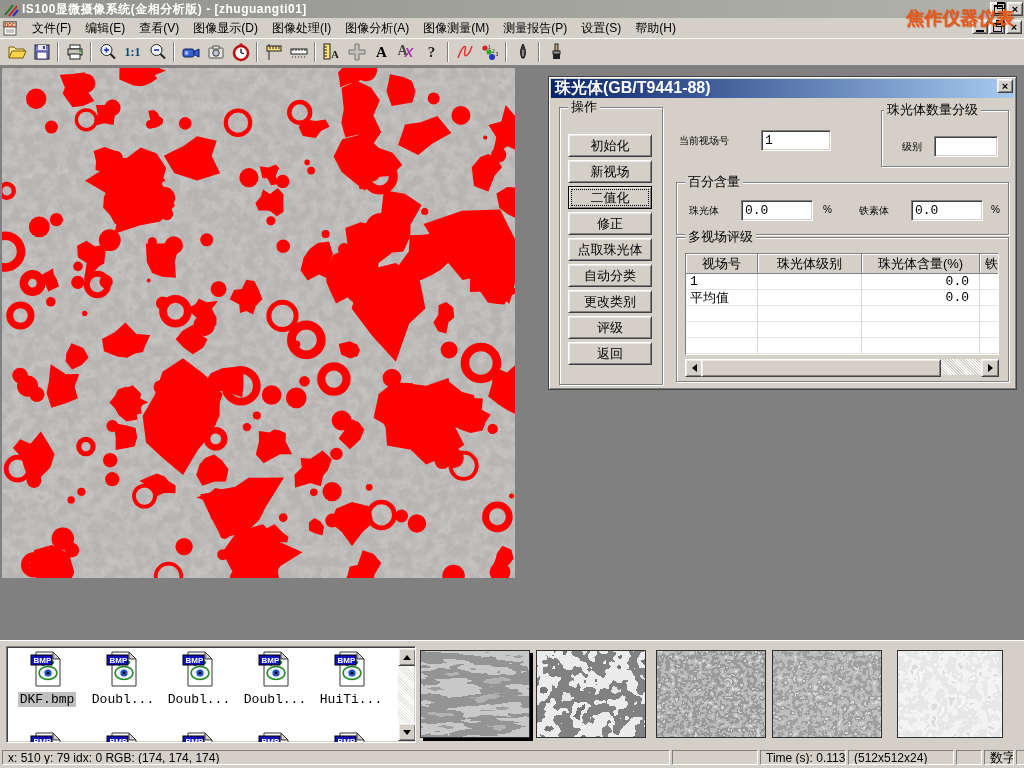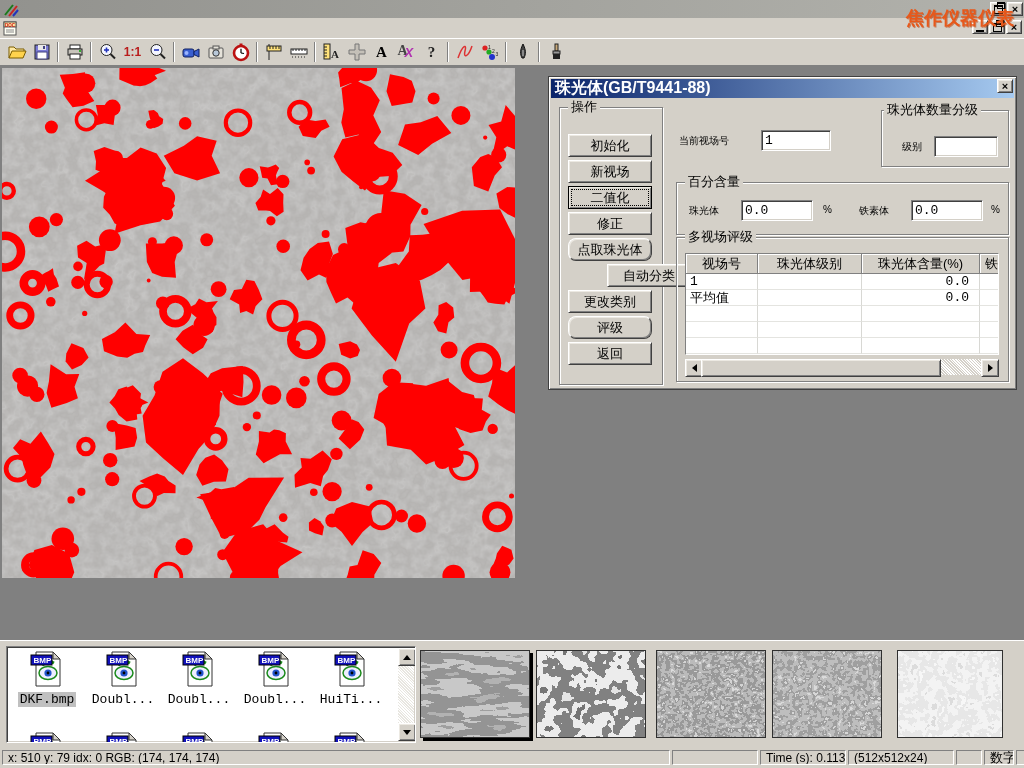--- a/index.html
+++ b/index.html
@@ -34,21 +34,21 @@
   .mdi-btns{position:absolute;right:2px;top:2px;display:flex;gap:1px;}
   .glyph-min{display:block;width:8px;height:2px;background:#000;margin-top:7px;}
   .glyph-rest{display:block;width:7px;height:6px;border:1px solid #000;border-top-width:2px;position:relative;}
   .glyph-rest:before{content:"";position:absolute;left:2px;top:-5px;width:6px;height:4px;border:1px solid #000;border-top-width:2px;}
 
   
   .toolbar{left:0;top:38px;width:1024px;height:28px;background:#d4d0c8;border-top:1px solid #fff;
     border-bottom:1px solid #808080;display:flex;align-items:center;padding-left:4px;box-sizing:border-box;}
   .tool{width:25px;height:24px;display:flex;align-items:center;justify-content:center;background:transparent;border:none;padding:0;}
   .tsep{width:0;height:20px;border-left:1px solid #808080;border-right:1px solid #fff;margin:0 3px;}
-  .lbl-11{color:#b91c1c;font-weight:bold;font-size:12px;font-family:Liberation Sans, sans-serif;}
+  .lbl-11{color:#0c4a6e;font-weight:bold;font-size:12px;font-family:Liberation Serif, serif;}
   .lbl-A{font-family:"Liberation Serif",serif;font-weight:bold;font-size:15px;}
   .lbl-q{font-family:"Liberation Serif",serif;font-weight:bold;font-size:15px;color:#222;}
   .ax-wrap{position:relative;width:18px;height:18px;}
   .ax-a{position:absolute;left:0;top:0;font-family:"Liberation Serif",serif;font-weight:bold;font-size:14px;color:#444;}
   .ax-x{position:absolute;left:7px;top:2px;font-style:italic;font-weight:bold;font-size:13px;color:#b030b0;}
 
   
   .client{left:0;top:66px;width:1024px;height:574px;background:#808080;}
   .micrograph{left:2px;top:2px;width:513px;height:510px;}
 
@@ -175,37 +175,50 @@
 </svg>
 
 <div class="screen">
 
   <div class="abs titlebar">
     <svg class="app-logo" width="16" height="14">
       <line x1="2" y1="12" x2="10" y2="2" stroke="#1a7a1a" stroke-width="2"></line>
       <line x1="6" y1="13" x2="14" y2="3" stroke="#cc2222" stroke-width="2"></line>
       <line x1="10" y1="13" x2="15" y2="7" stroke="#2233bb" stroke-width="2"></line>
     </svg>
+    <span class="title-text">IS100显微摄像系统(金相分析版) - [zhuguangti01]</span>
     <span class="tb-btns">
       <button class="winbtn raised">
           <span class="glyph-rest"></span>
         </button>
       <button class="winbtn raised">×</button>
     </span>
   </div>
   <span class="watermark">焦作仪器仪表</span>
 
   <div class="abs menubar">
     <svg class="doc-icon" width="16" height="16">
       <rect x="1" y="2" width="12" height="13" fill="#fffff4" stroke="#555"></rect>
       <rect x="1" y="2" width="12" height="5" fill="#ffe9a2" stroke="#555"></rect>
       <text x="2" y="6.5" font-size="4.5" fill="#cc1111" font-family="Liberation Sans, sans-serif" font-weight="bold">DOC</text>
       <line x1="3" y1="10" x2="11" y2="10" stroke="#888"></line>
       <line x1="3" y1="12" x2="11" y2="12" stroke="#888"></line>
     </svg>
+    <nav id="menu-items" style="display:flex">
+        <span class="menu-item">文件(F)</span>
+        <span class="menu-item">编辑(E)</span>
+        <span class="menu-item">查看(V)</span>
+        <span class="menu-item">图像显示(D)</span>
+        <span class="menu-item">图像处理(I)</span>
+        <span class="menu-item">图像分析(A)</span>
+        <span class="menu-item">图像测量(M)</span>
+        <span class="menu-item">测量报告(P)</span>
+        <span class="menu-item">设置(S)</span>
+        <span class="menu-item">帮助(H)</span>
+      </nav>
     <span class="mdi-btns">
       <button class="winbtn raised">
           <span class="glyph-min"></span>
         </button>
       <button class="winbtn raised">
           <span class="glyph-rest"></span>
         </button>
       <button class="winbtn raised">×</button>
     </span>
   </div>
@@ -568,24 +581,24 @@
     </div>
     <button class="winbtn raised dlg-close" style="z-index:5">×</button>
 
     <div class="abs groupbox op-group">
       <span class="legend">操作</span>
       <div id="op-buttons">
           <button class="opbtn raised" style="top: 26px;">初始化</button>
           <button class="opbtn raised" style="top: 52px;">新视场</button>
           <button class="opbtn raised focused" style="top: 78px;">二值化</button>
           <button class="opbtn raised" style="top: 104px;">修正</button>
-          <button class="opbtn raised" style="top: 130px; border-radius: 8px;">点取珠光体</button>
-          <button class="opbtn raised" style="top: 156px; margin-left: 39px;">自动分类</button>
+          <button class="opbtn raised" style="top: 130px;">点取珠光体</button>
+          <button class="opbtn raised" style="top: 156px;">自动分类</button>
           <button class="opbtn raised" style="top: 182px;">更改类别</button>
-          <button class="opbtn raised" style="top: 208px; border-radius: 8px;">评级</button>
+          <button class="opbtn raised" style="top: 208px;">评级</button>
           <button class="opbtn raised" style="top: 234px;">返回</button>
         </div>
     </div>
 
     <span class="fld-label" style="left:130px;top:57px">当前视场号</span>
     <input class="tbox sunken-white" style="left: 212px; top: 53px; width: 70px; height: 21px;" value="1">
 
     <div class="abs groupbox grade-group">
       <span class="legend" style="left:2px">珠光体数量分级</span>
       <span class="fld-label" style="left:20px;top:29px">级别</span>

